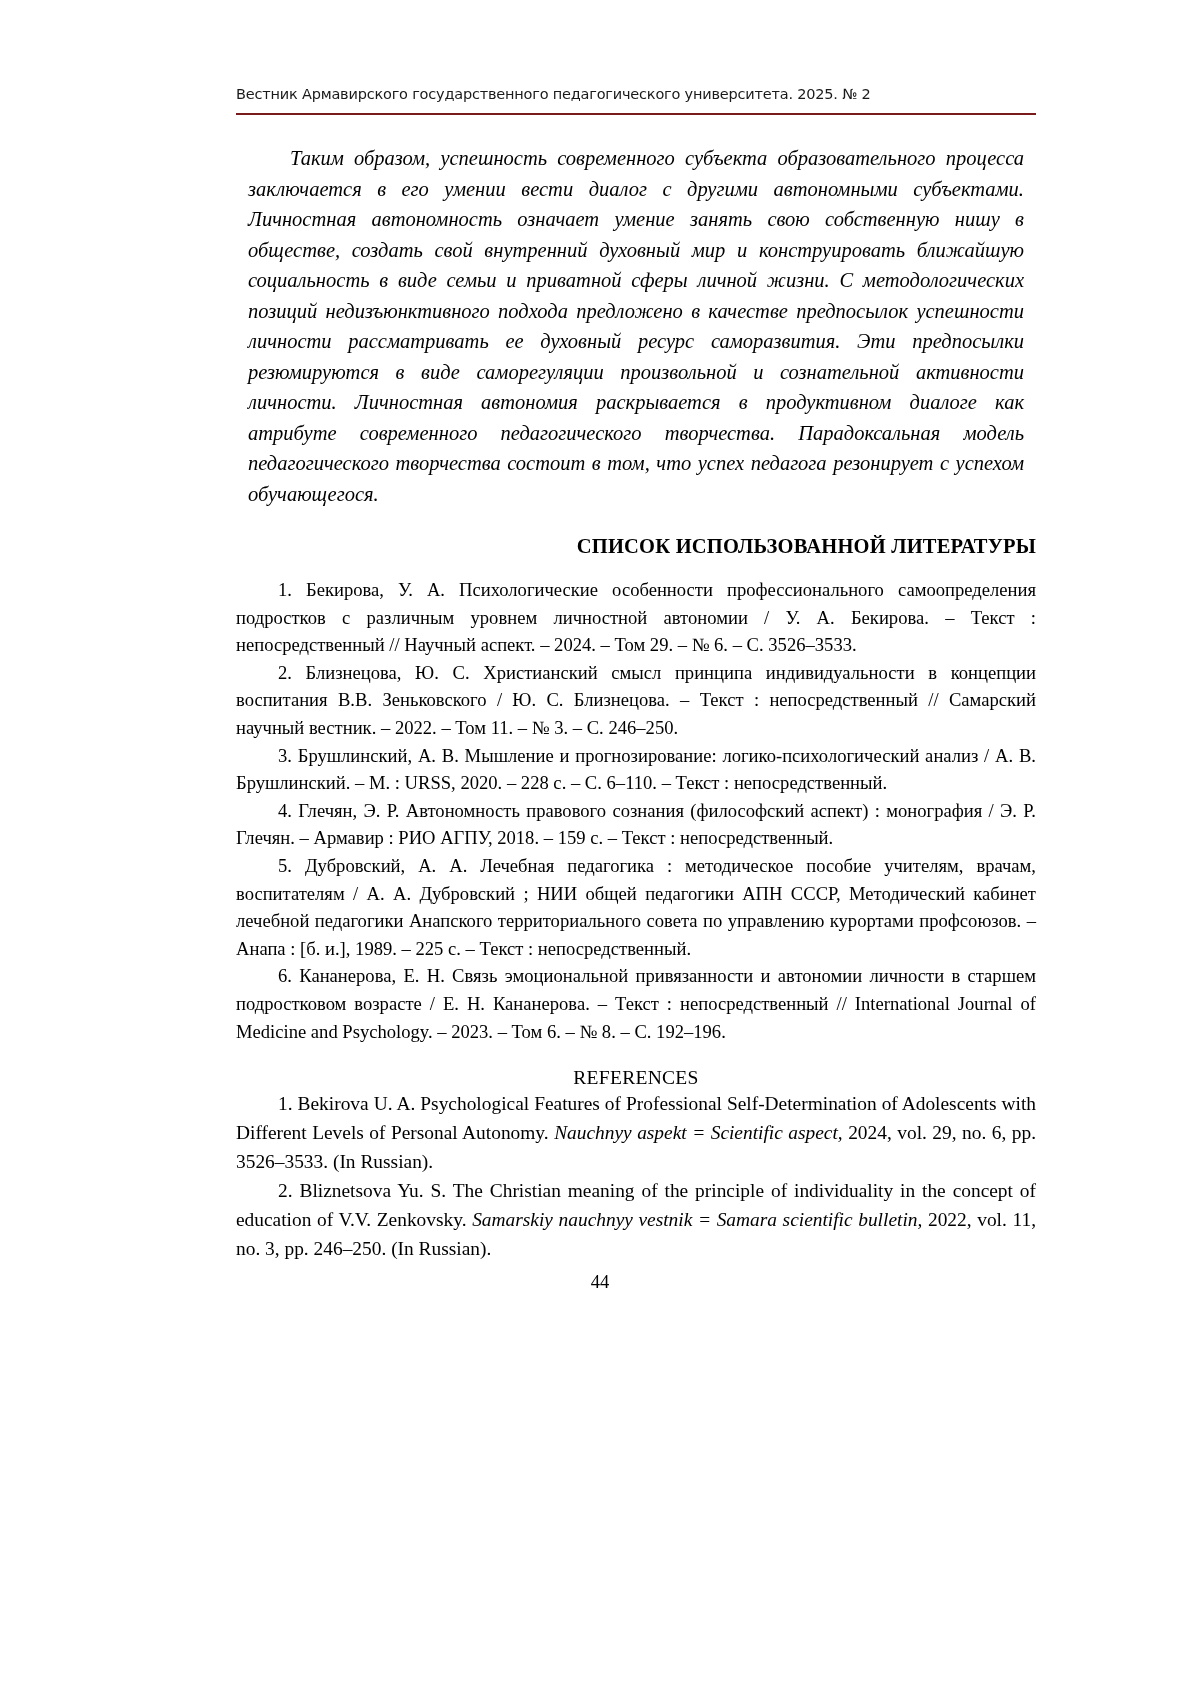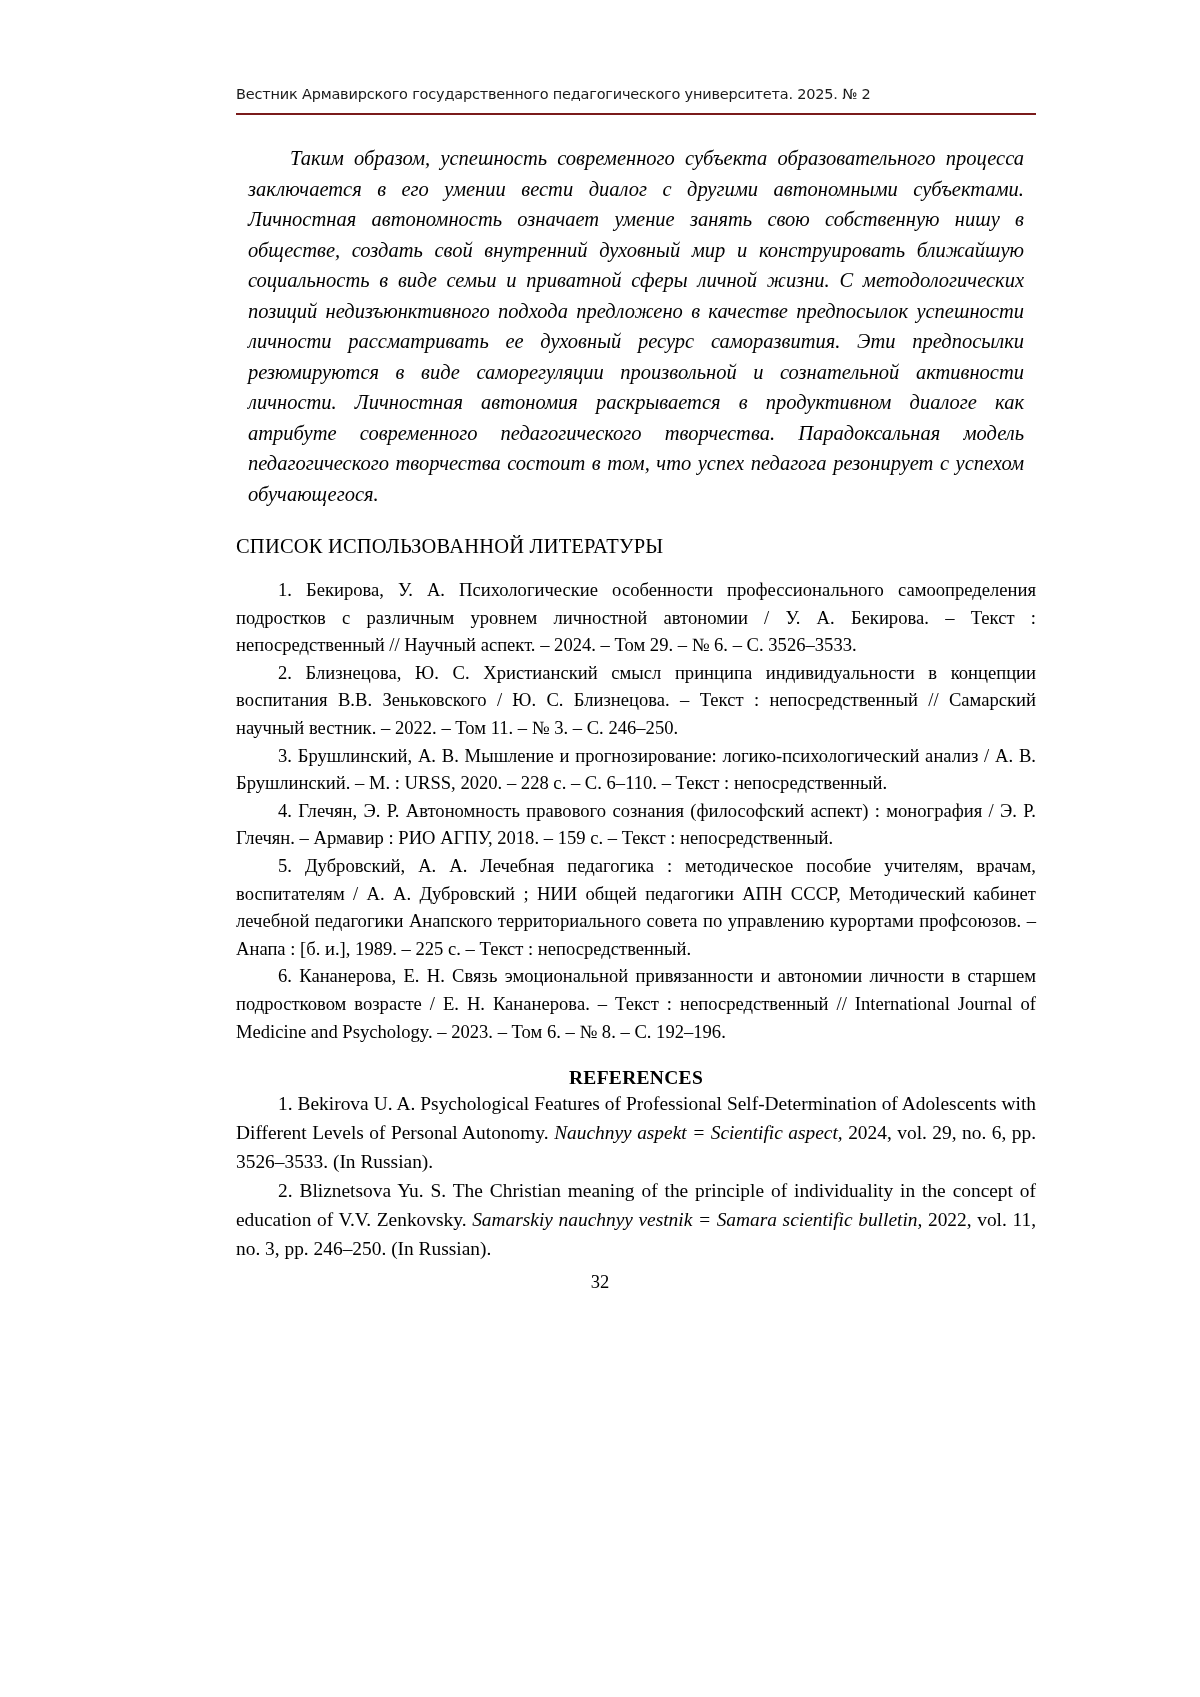--- a/index.html
+++ b/index.html
@@ -44,22 +44,22 @@
     text-justify: inter-word;
     hyphens: none;
   }
   .body-text p {
     margin: 12px;
     text-indent: 42px;
     font-style: italic;
   }
   .section-title {
     margin-top: 26px;
-    text-align: left;
-    font-weight: normal;
+    text-align: right;
+    font-weight: bold;
     font-size: 20.5px;
     letter-spacing: 0.2px;
   }
   .refs {
     margin-top: 18px;
     font-size: 18.6px;
     line-height: 27.6px;
     text-align: justify;
   }
   .refs .item {
@@ -75,21 +75,21 @@
   .refs-en .item {
     margin: 0;
     text-indent: 42px;
   }
   .ital {
     font-style: italic;
   }
   .section-title-en {
     margin-top: 22px;
     text-align: center;
-    font-weight: bold;
+    font-weight: normal;
     font-size: 19.5px;
     letter-spacing: 0.3px;
   }
   .folio {
     position: absolute;
     left: 0;
     right: 0;
     top: 1272px;
     text-align: center;
     font-size: 18.5px;
@@ -122,15 +122,15 @@
 
     <div class="section-title-en">REFERENCES</div>
 
     <div class="refs-en">
       <p class="item"><span>1. Bekirova U. A. Psychological Features of Professional Self-Determination of Adolescents with Different Levels of Personal Autonomy. </span><span class="ital">Nauchnyy aspekt = Scientific aspect,</span><span> 2024, vol. 29, no. 6, pp. 3526–3533. (In Russian).</span></p>
       <p class="item"><span>2. Bliznetsova Yu. S. The Christian meaning of the principle of individuality in the concept of education of V.V. Zenkovsky. </span><span class="ital">Samarskiy nauchnyy vestnik = Samara scientific bulletin,</span><span> 2022, vol. 11, no. 3, pp. 246–250. (In Russian).</span></p>
     </div>
 
   </div>
 
-  <div class="folio">32</div>
+  <div class="folio">44</div>
 
 </div>
 
 </body></html>

